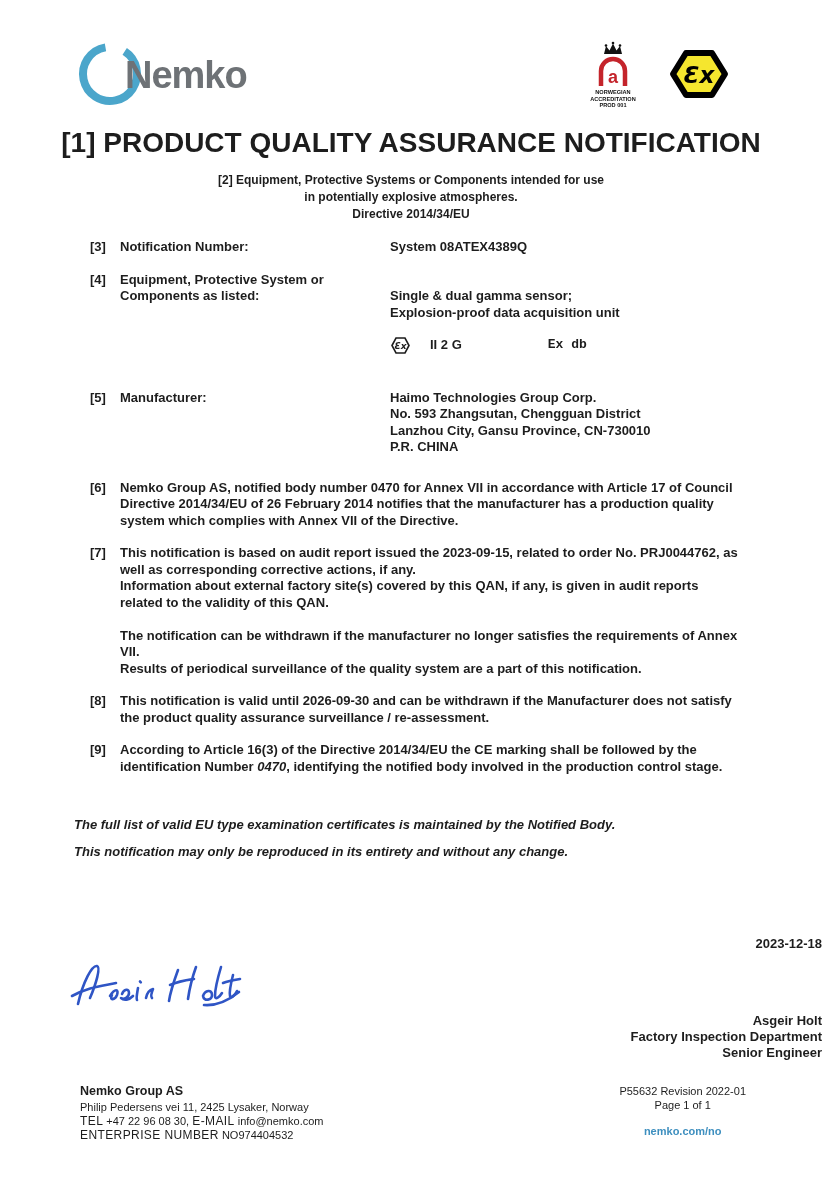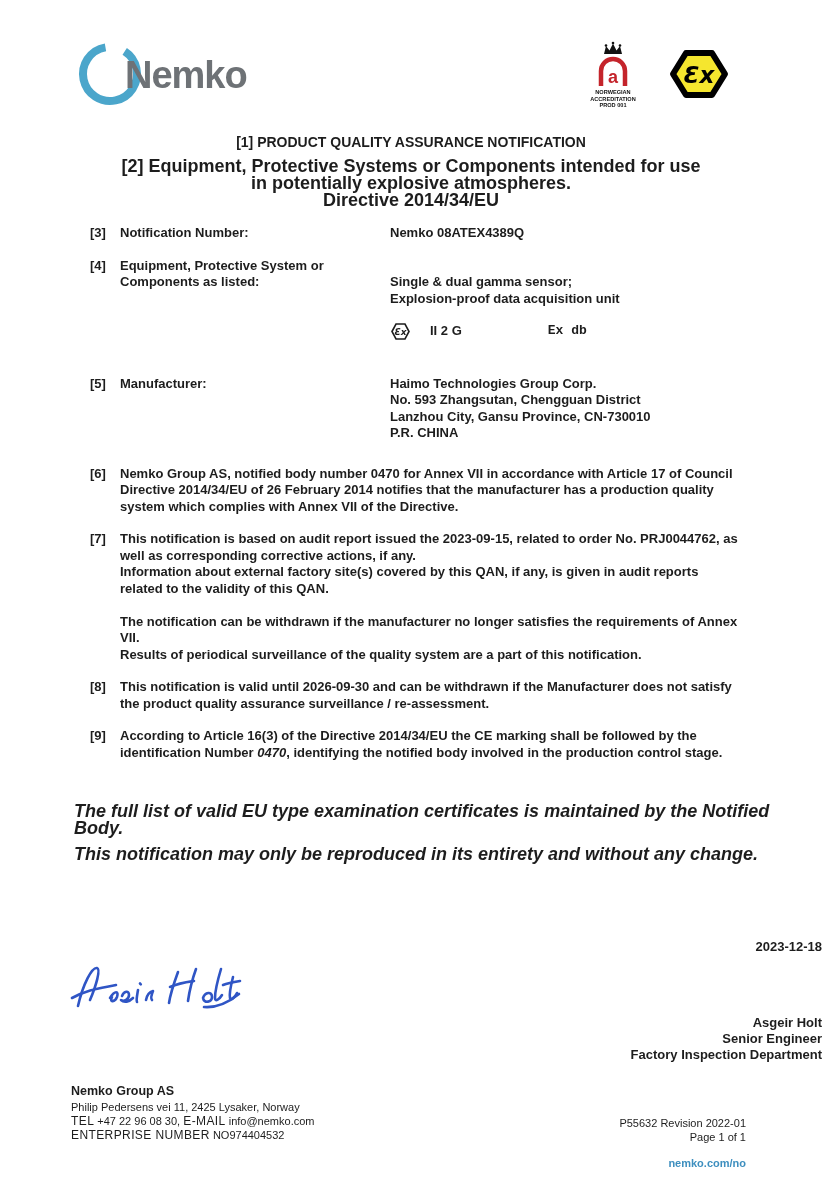--- a/index.html
+++ b/index.html
@@ -23,59 +23,59 @@
   .header {
     display: flex;
     justify-content: space-between;
     align-items: flex-start;
     padding: 36px 90px 0 74px;
   }
   .header-right { display: flex; gap: 24px; align-items: flex-start; margin-top: 4px; }
 
   
   .title-block { text-align: center; margin-top: 20px; }
-  .title-main { font-size: 14px; line-height: 25px; margin: 0; }
-  .title-sub  { font-size: 18px; line-height: 17px; white-space: pre-line; margin-top: 3px; }
+  .title-main { font-size: 28px; line-height: 25px; margin: 0; }
+  .title-sub  { font-size: 12px; line-height: 17px; white-space: pre-line; margin-top: 17px; }
 
   
   .sections { margin: 16px 0 0 90px; width: 652px; }
   .frow { display: grid; grid-template-columns: 30px 270px 1fr; margin-bottom: 16px; }
   .prow { display: grid; grid-template-columns: 30px 1fr; margin-bottom: 16px; }
   .cell { white-space: pre-line; }
   .marking-line { display: flex; align-items: center; margin-top: 15px; }
   .marking-line .mark-group { margin-left: 19px; }
   .marking-line .mark-prot  { margin-left: 86px; font-family: Liberation Mono, monospace; }
   .small-ex { display: inline-block; vertical-align: middle; }
   .italic { font-style: italic; }
 
   
-  .statements { margin: 42px 0 0 74px; font-size: 18px; font-style: italic; }
+  .statements { margin: 42px 0 0 74px; font-size: 13px; font-style: italic; }
   .statements .stmt + .stmt { margin-top: 10px; }
 
   
   .sig { margin: 76px 0 0 74px; text-align: right; }
   .sig-script { display: block; margin: 1px 0 0 -4px; }
   .sig-lines { line-height: 16px; margin-top: 1px; }
 
   
   .footer {
     position: absolute;
-    left: 71px;
+    left: 80px;
     right: 76px;
     top: 1084px;
     display: flex;
     justify-content: space-between;
     font-weight: normal;
     font-size: 11px;
     line-height: 14px;
     color: #1d1d1d;
   }
   .f-company { font-weight: bold; font-size: 12.5px; margin-bottom: 2px; }
   .f-small { font-size: 12px; letter-spacing: 0.4px; text-align: right; }
-  .f-right { text-align: right; margin-top: 32px; }
+  .f-right { text-align: center; }
   .f-link {
     color: #3E8FBF;
     font-weight: bold;
     text-decoration: none;
     display: inline-block;
     margin-top: 12px;
   }
 </style>
 </head>
 <body>
@@ -113,21 +113,21 @@
     <div class="title-sub">[2] Equipment, Protective Systems or Components intended for use
 in potentially explosive atmospheres.
 Directive 2014/34/EU</div>
   </div>
 
   <div class="sections">
 
     <div class="frow">
       <span class="num">[3]</span>
       <span class="cell">Notification Number:</span>
-      <span class="cell">Nemko 08ATEX4389Q</span>
+      <span class="cell">System 08ATEX4389Q</span>
     </div>
 
     <div class="frow" style="margin-bottom:18px;">
       <span class="num">[4]</span>
       <span class="cell">Equipment, Protective System or
 Components as listed:</span>
       <span class="cell">
         <span>Single &amp; dual gamma sensor;
 Explosion-proof data acquisition unit</span>
         <span class="marking-line">
@@ -196,22 +196,22 @@
         <path d="M100,31 c9,-4 17,-5 24,-6"></path>
         <path d="M133,42 c2,-6 9,-7 9,-1 c0,5 -8,7 -9,1"></path>
         <path d="M151,13 c-3,10 -6,23 -6,29 c0,4 4,2 7,-3"></path>
         <path d="M163,21 c-2,8 -4,17 -3,21 c1,3 5,-1 7,-5"></path>
         <path d="M153,29 c5,-2 11,-3 17,-4"></path>
         <path d="M134,51 c12,1 25,-5 35,-13"></path>
       </g>
     </svg>
     <div class="sig-lines">
       <div>Asgeir Holt</div>
+      <div>Factory Inspection Department</div>
       <div>Senior Engineer</div>
-      <div>Factory Inspection Department</div>
     </div>
   </div>
 
   <div class="footer">
     <div class="f-left">
       <div class="f-company">Nemko Group AS</div>
       <div>Philip Pedersens vei 11, 2425 Lysaker, Norway</div>
       <div>
         <span class="f-small">TEL</span>
         <span>+47 22 96 08 30,</span>

